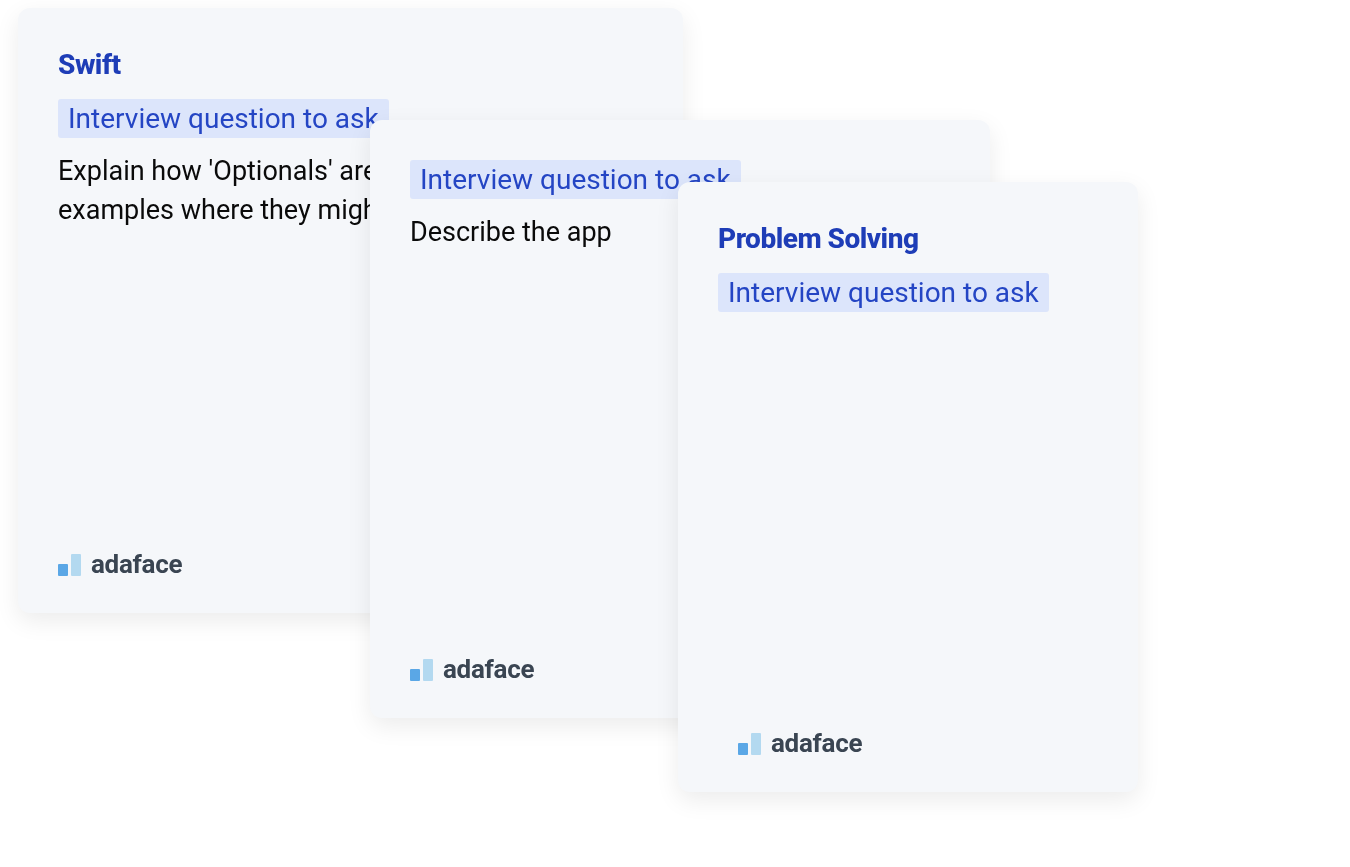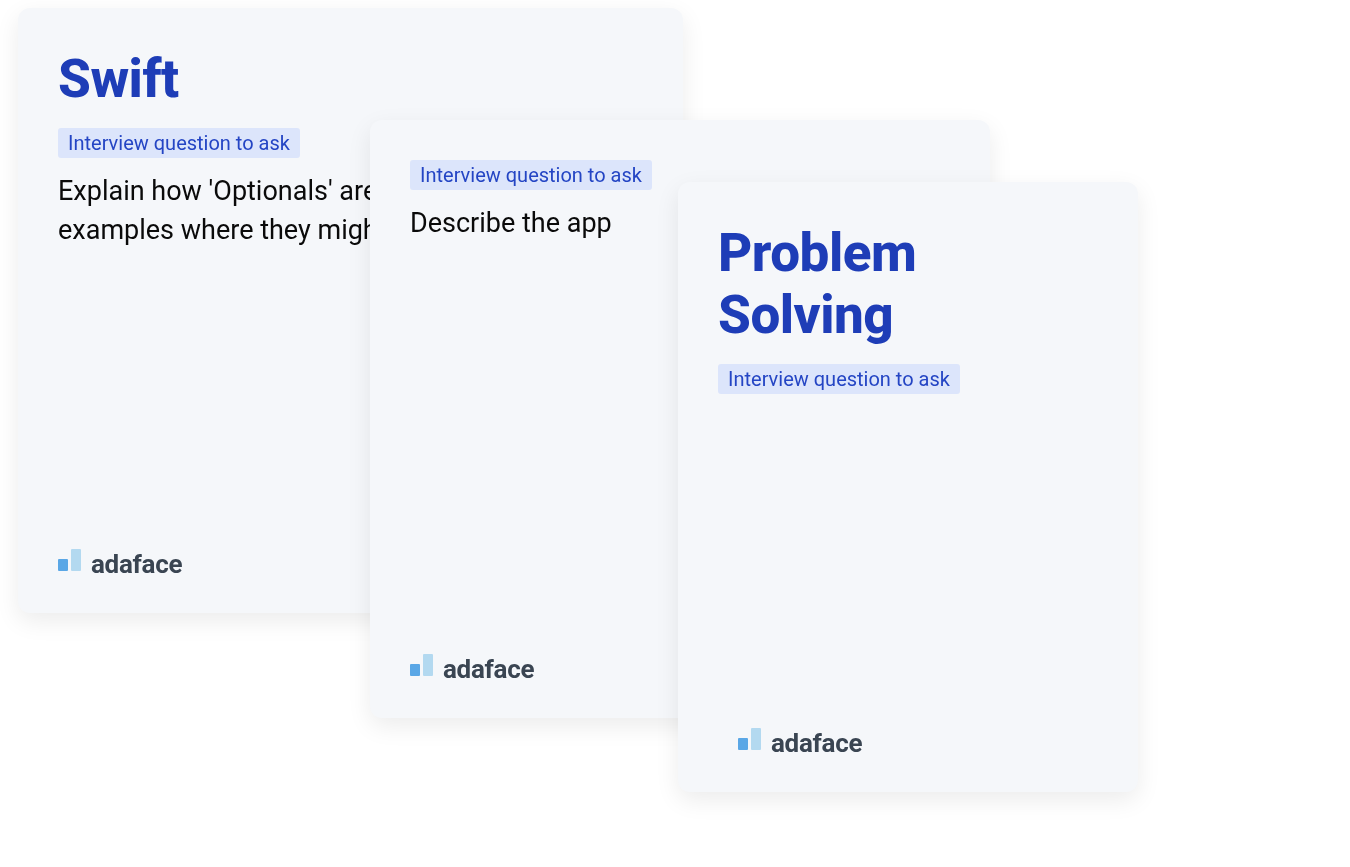--- a/index.html
+++ b/index.html
@@ -37,48 +37,48 @@
       z-index: 2;
     }
     .card-3 {
       left: 678px;
       top: 182px;
       width: 460px;
       height: 610px;
       z-index: 3;
     }
     .card-title {
-      font-size: 53px;
+      font-size: 28px;
       font-weight: 800;
       color: #1e3db7;
       margin-bottom: 18px;
       letter-spacing: -0.5px;
     }
     .card-subtitle {
       display: inline-block;
       background: #dce5fb;
       color: #2445c4;
-      font-size: 20px;
+      font-size: 28px;
       font-weight: 400;
       padding: 3px 10px;
       border-radius: 3px;
       margin-bottom: 14px;
     }
     .card-body {
       font-size: 27px;
       line-height: 1.45;
       color: #0a0a0a;
       font-weight: 400;
     }
     .brand {
       position: absolute;
       bottom: 34px;
       left: 40px;
       display: flex;
-      align-items: flex-start;
+      align-items: flex-end;
       gap: 2px;
     }
     .card-3 .brand {
       left: 60px;
     }
     .brand-icon {
       display: flex;
       align-items: flex-end;
       gap: 3px;
       margin-right: 8px;

